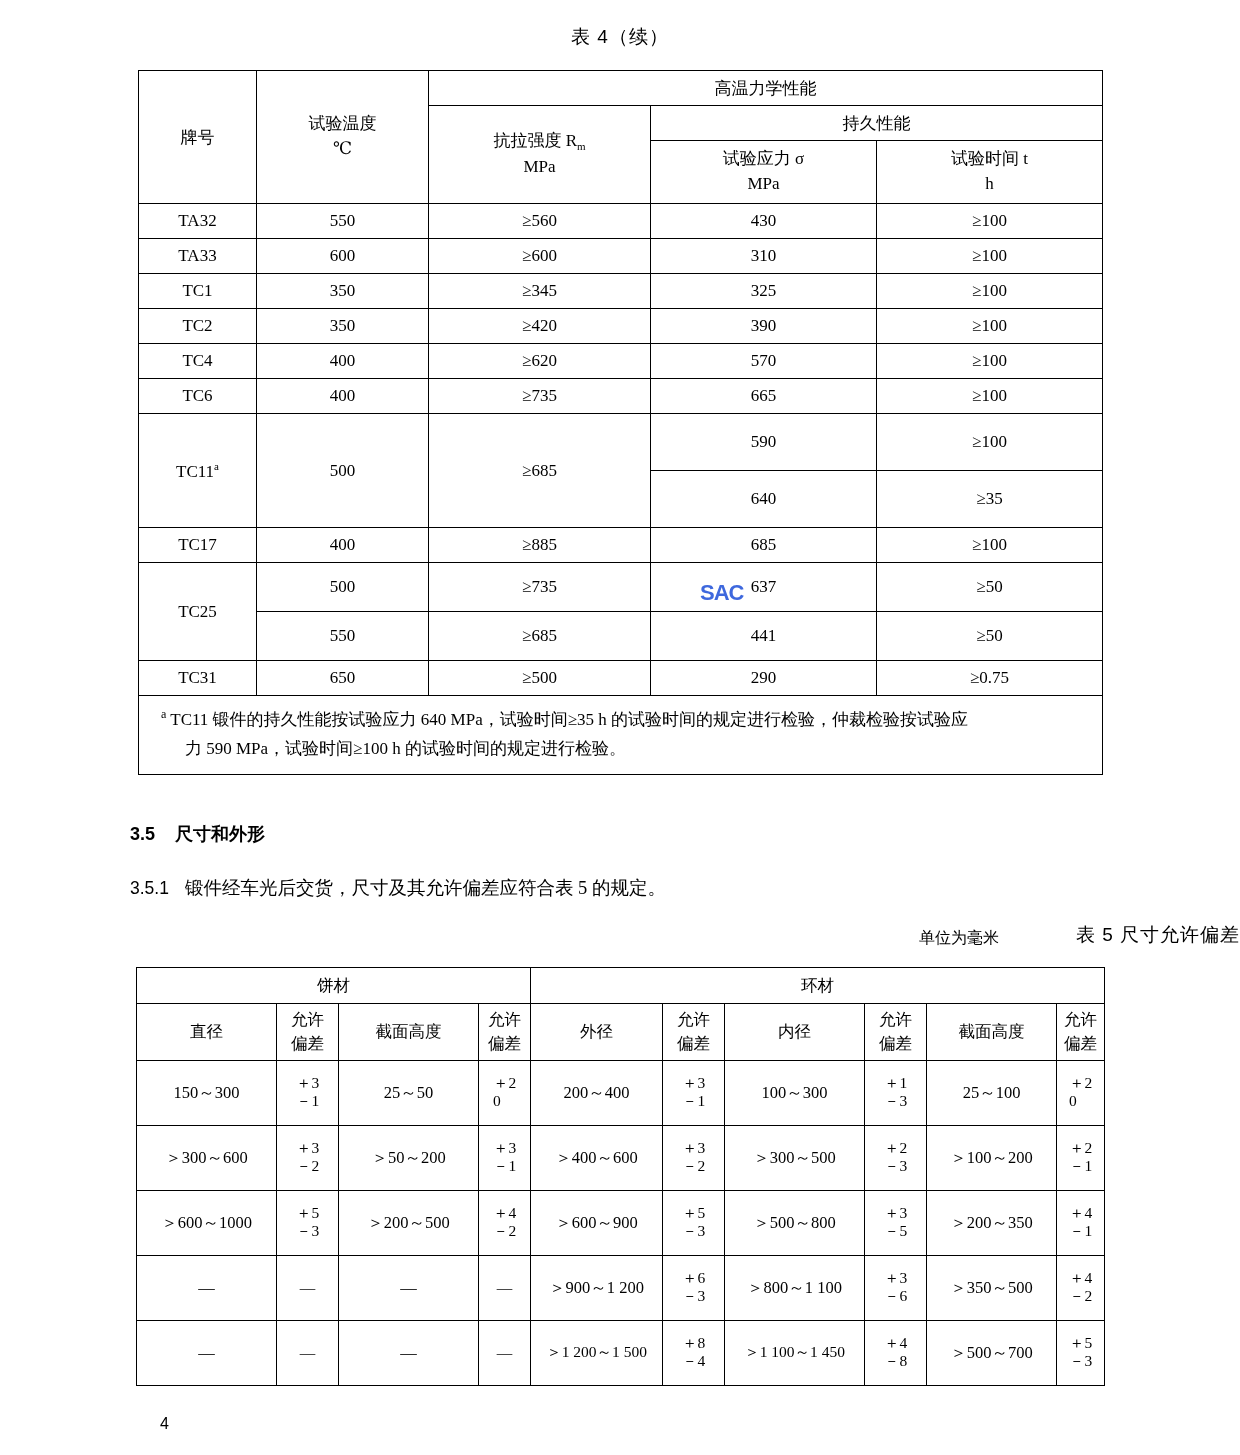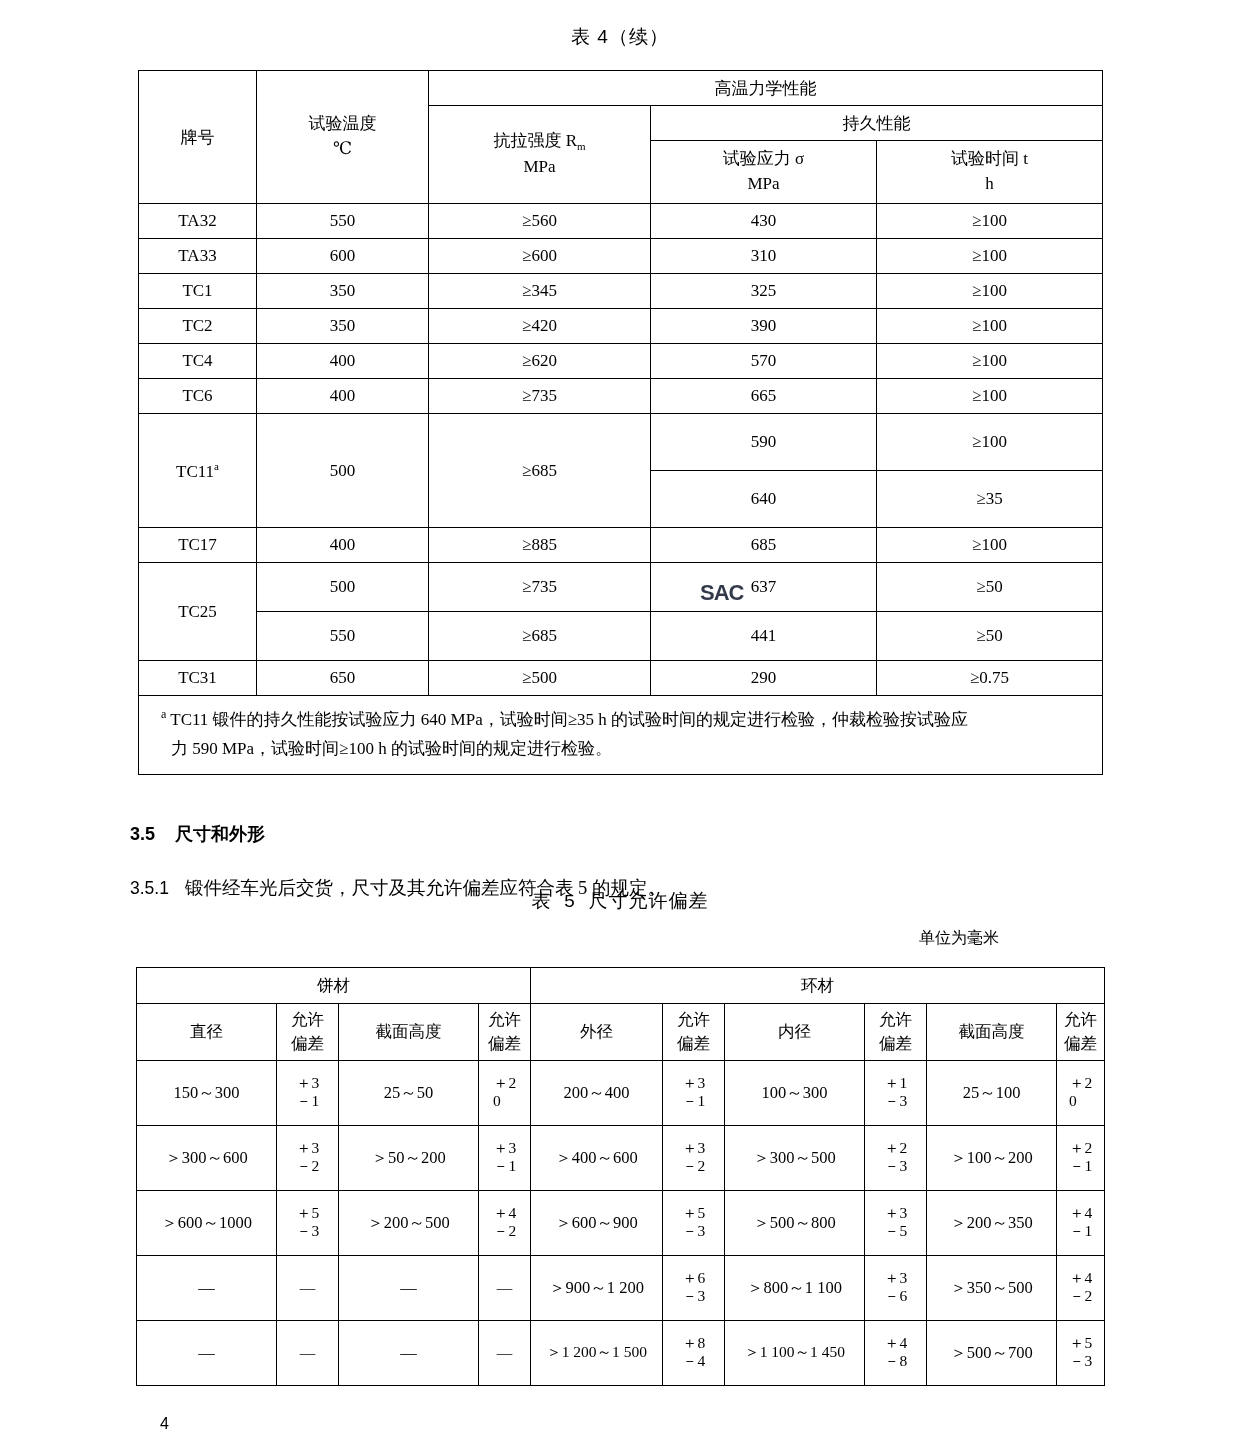--- a/index.html
+++ b/index.html
@@ -103,24 +103,24 @@
   #para-351 {
     left: 130px;
     top: 872px;
     width: 978px;
   }
   #para-351 .num { margin-right: 16px; font-family: "Liberation Sans", sans-serif; font-size: 17.5px; }
 
   #table5-title {
     position: absolute;
     left: 0;
-    top: 888px;
+    top: 922px;
     width: 1240px;
-    text-align: center;
-    font-family: Liberation Mono, monospace;
+    text-align: right;
+    font-family: Liberation Sans, sans-serif;
     font-size: 19px;
     letter-spacing: 1px;
   }
   #table5-unit {
     position: absolute;
     right: 134px;
     top: 928px;
     font-size: 16px;
     font-family: "Liberation Sans", sans-serif;
     text-align: center;
@@ -155,21 +155,21 @@
     top: 1415px;
     font-size: 16px;
     font-family: "Liberation Sans", sans-serif;
   }
   #watermark {
     position: absolute;
     left: 700px;
     top: 580px;
     font-size: 22px;
     font-family: "Liberation Sans", sans-serif;
-    color: #0f172a;
+    color: #1d4ed8;
     letter-spacing: -1px;
     font-weight: bold;
     opacity: .85;
     pointer-events: none;
   }
 </style>
 </head>
 <body>
 
 <div class="page">
@@ -293,21 +293,21 @@
         <td>650</td>
         <td>≥500</td>
         <td>290</td>
         <td>≥0.75</td>
       </tr>
 
       <tr>
         <td colspan="5" class="note-cell">
           <span class="sup">a</span>
           <span>TC11 锻件的持久性能按试验应力 640 MPa，试验时间≥35 h 的试验时间的规定进行检验，仲裁检验按试验应</span><br>
-          <span style="display:inline-block; margin-left:10px;">力 590 MPa，试验时间≥100 h 的试验时间的规定进行检验。</span>
+          <span style="display:inline-block; margin-left:24px;">力 590 MPa，试验时间≥100 h 的试验时间的规定进行检验。</span>
         </td>
       </tr>
     </tbody>
   </table>
 
   <div id="watermark">SAC</div>
 
 
   <div id="head-35">
     <span class="num">3.5</span><span>尺寸和外形</span>

